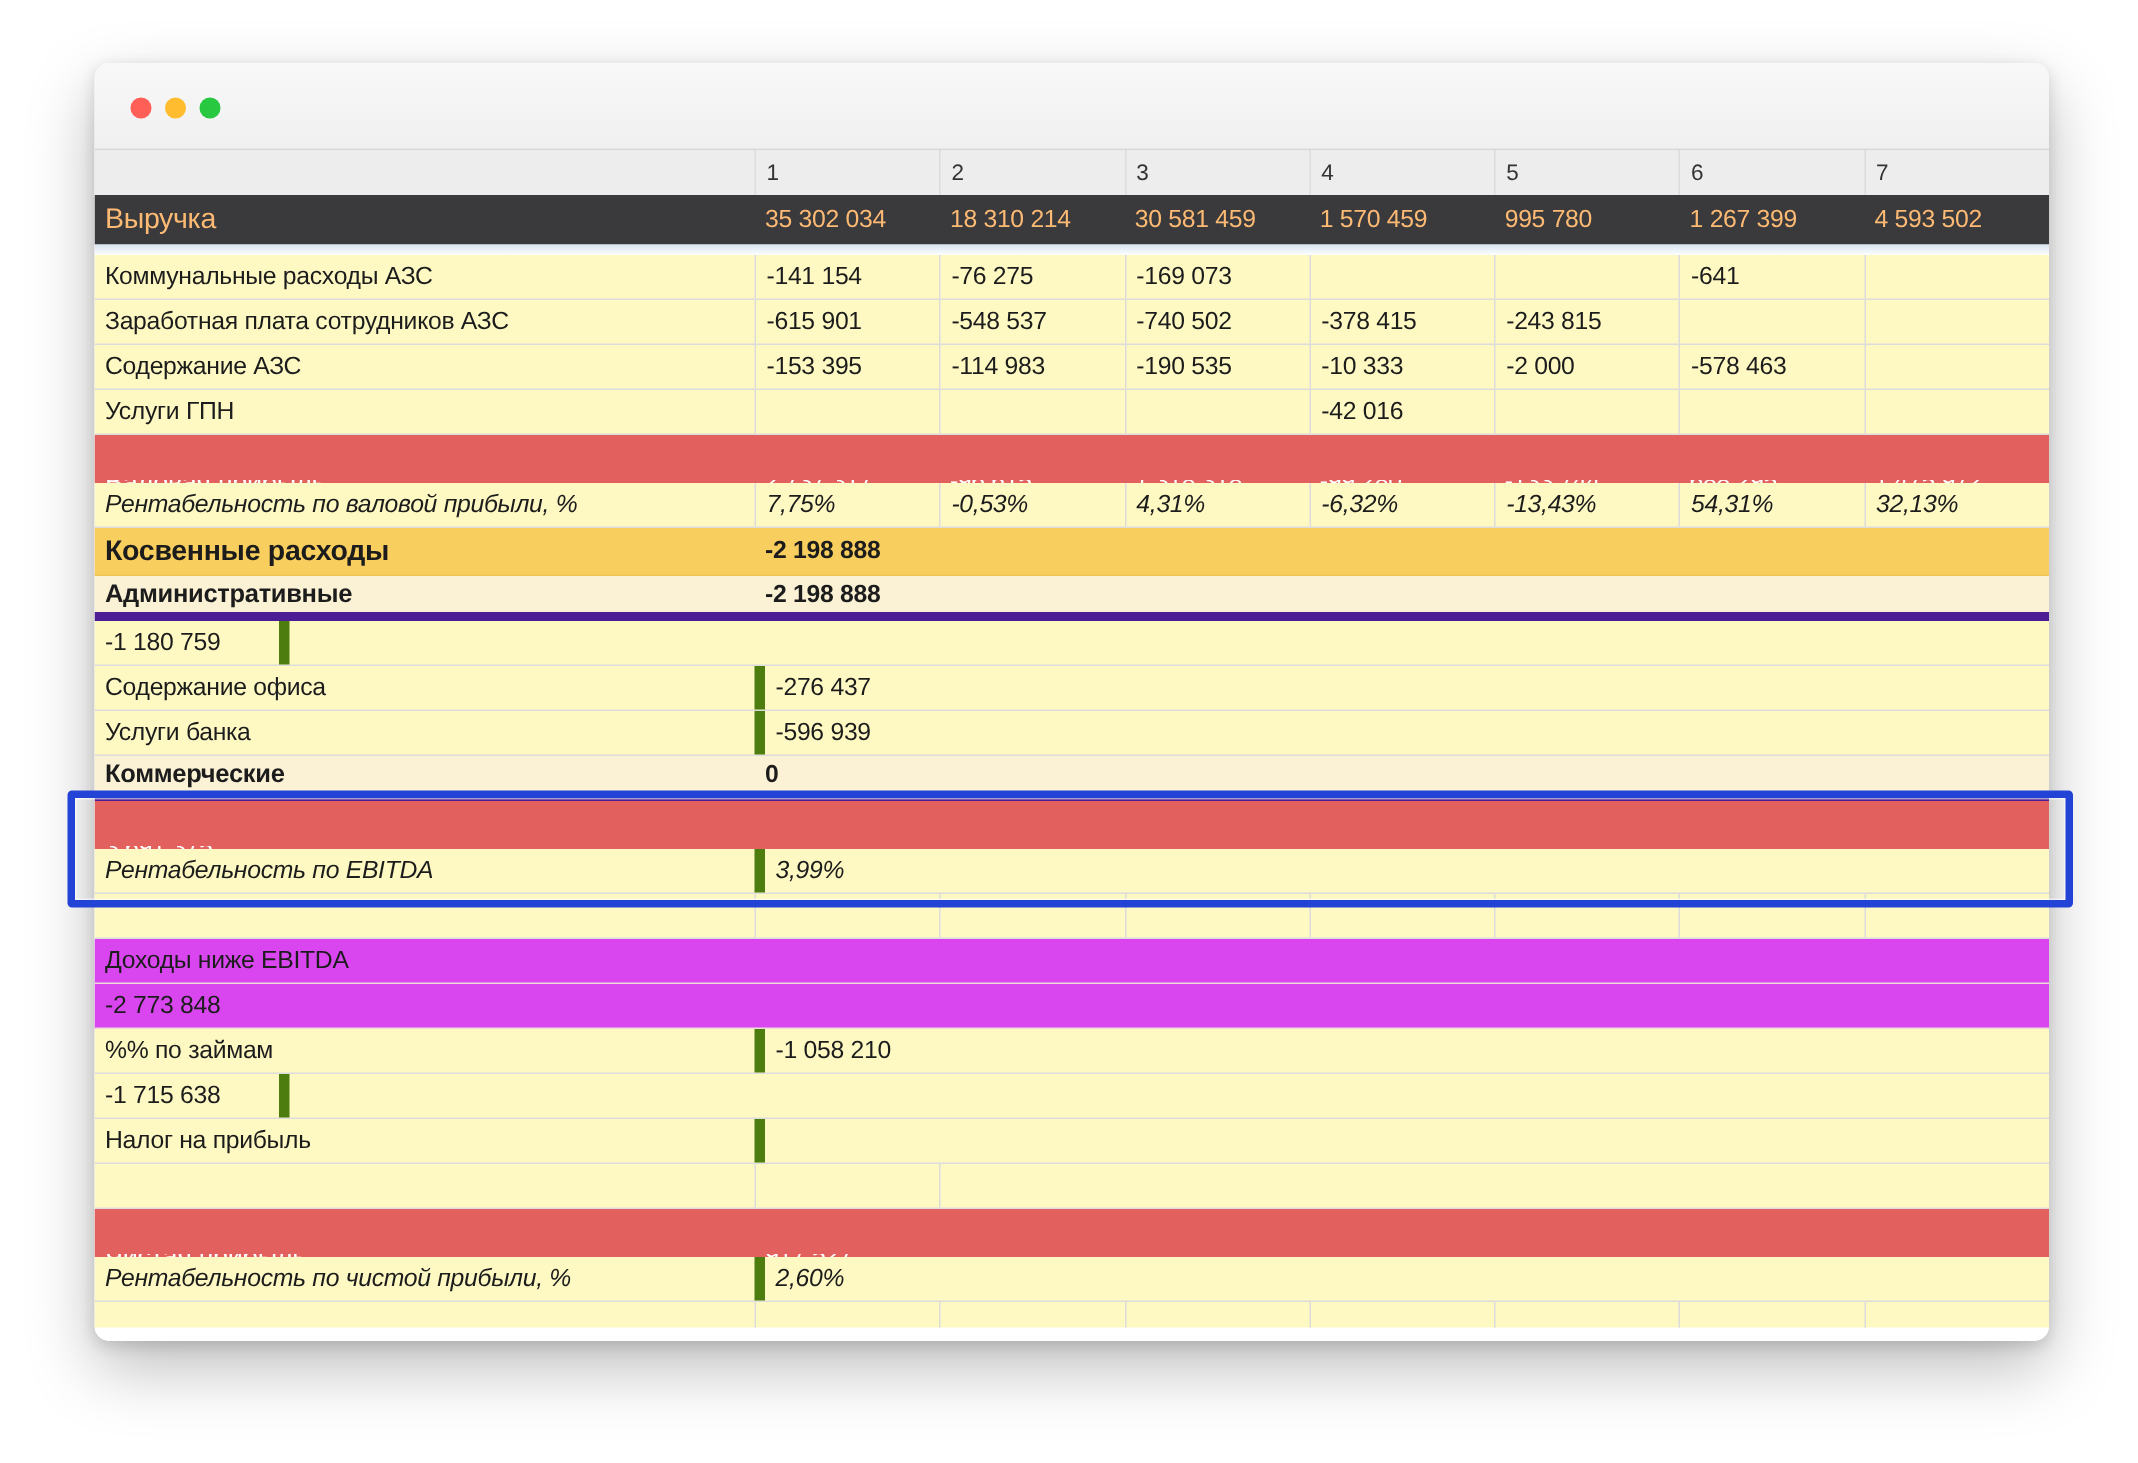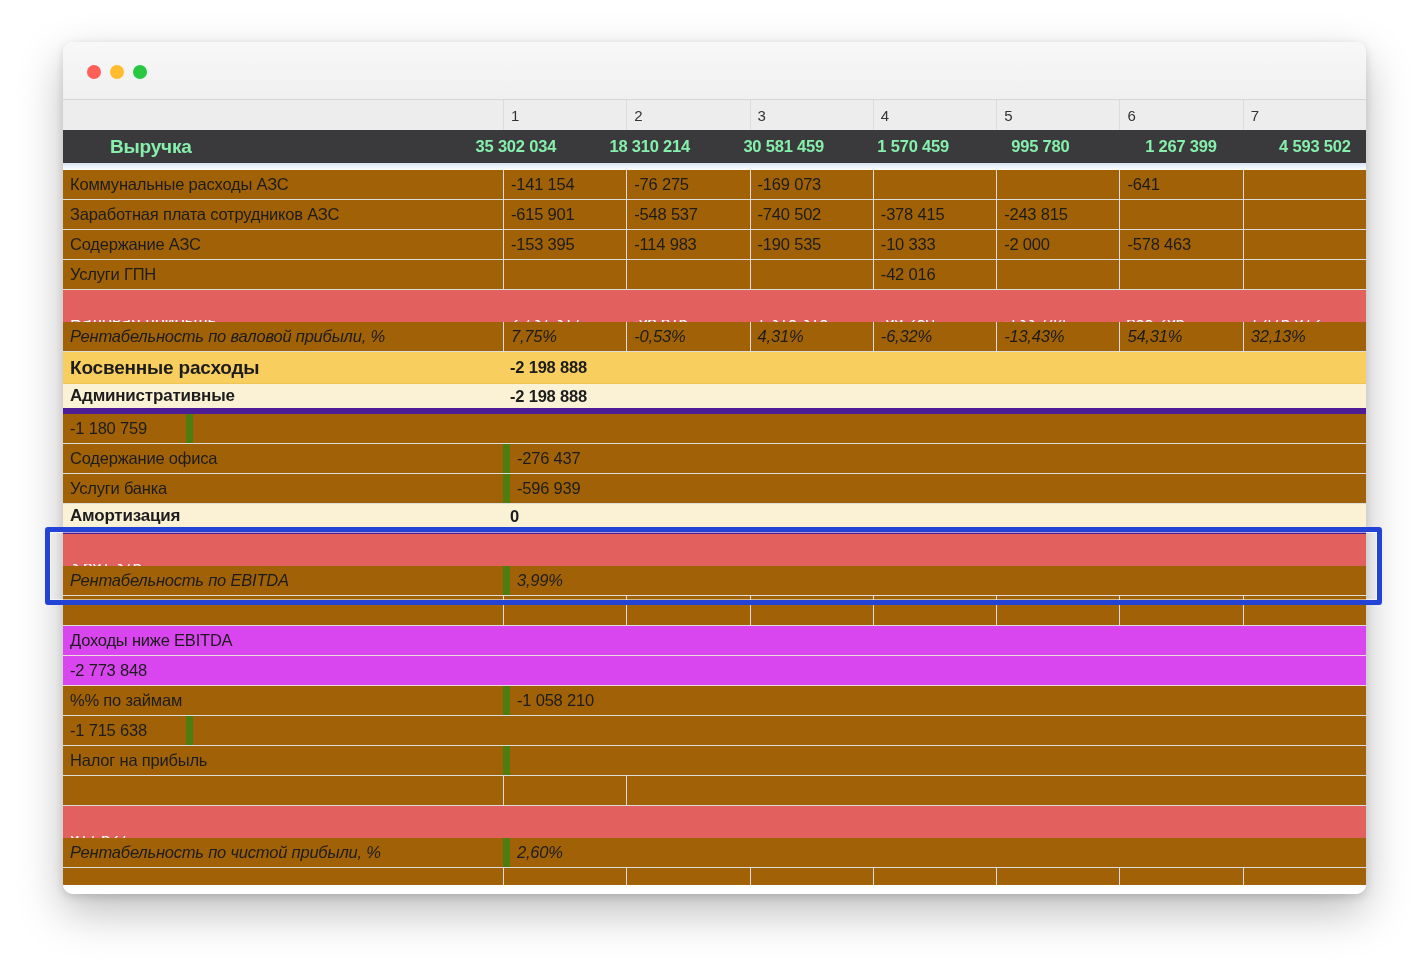--- a/index.html
+++ b/index.html
@@ -22,40 +22,40 @@
   .cell { padding:0 7px; display:flex; align-items:center; white-space:nowrap; overflow:hidden; font-size:16.5px; color:#1c1c1c; letter-spacing:-0.2px; }
   .label { width:440px; }
   .val { width:calc((100% - 440px)/7); }
 
   
   .r-header { background:#ededee; height:30px; }
   .r-header .cell { font-size:15px; color:#333; }
   .r-header .cell + .cell { border-left:1px solid #c6c6c6; }
 
   .r-dark { background:#3a3a3c; height:33px; }
-  .r-dark .cell { color:#86efac; font-weight:700;margin-left:40px; }
+  .r-dark .cell { color:#fdba74; font-weight:400; }
   .r-dark .label { font-size:19px; }
 
   .r-sep { height:7px; background:linear-gradient(#d8e4f1,#fdfeff); }
 
   .r-red { background:#e2615e; height:32px; }
   .r-red .cell { color:#ffffff;margin-top:30px; }
   .r-red .label { font-size:18px; }
 
   .r-yellow { background:#f8ce5e; height:32px; border-bottom:1px solid #eec553; }
   .r-yellow .cell { font-weight:700; }
   .r-yellow .label { font-size:19px;text-align:center; }
 
   .r-ly { background:#fbf2d6; border-bottom:6px solid #4c1d95; }
   .r-ly .cell { font-weight:700; }
   .r-ly .label { font-size:17px; }
 
   .r-pink { background:#d946ef; border-bottom:1px solid #eedbd9; }
 
-  .r-white { background:#a16207; border-bottom:1px solid #dcdcdc; }
+  .r-white { background:#fef9c3; border-bottom:1px solid #dcdcdc; }
 
   .grid .cell + .cell { border-left:1px solid #dcdcdc; }
   .l1 .cell:nth-child(2) { border-left:7px solid #4d7c0f; }
   .l2 .cell:nth-child(2), .l2 .cell:nth-child(3) { border-left:1px solid #dcdcdc; }
 
   .italic .cell { font-style:italic; }
   .h-last { height:17px; border-bottom:none; }
   .bottom-pad { height:9px; background:#ffffff; }
 
   .highlight-box {
@@ -209,21 +209,21 @@
         <div class="cell label">Услуги банка</div>
         <div class="cell val">-596 939</div>
         <div class="cell val"></div>
         <div class="cell val"></div>
         <div class="cell val"></div>
         <div class="cell val"></div>
         <div class="cell val"></div>
         <div class="cell val"></div>
       </div>
       <div class="row r-ly">
-        <div class="cell label">Амортизация</div>
+        <div class="cell label">Коммерческие</div>
         <div class="cell val">0</div>
         <div class="cell val"></div>
         <div class="cell val"></div>
         <div class="cell val"></div>
         <div class="cell val"></div>
         <div class="cell val"></div>
         <div class="cell val"></div>
       </div>
       <div class="row r-red">
         <div class="cell val">3 691 375</div>
@@ -306,20 +306,21 @@
         <div class="cell label"></div>
         <div class="cell val"></div>
         <div class="cell val"></div>
         <div class="cell val"></div>
         <div class="cell val"></div>
         <div class="cell val"></div>
         <div class="cell val"></div>
         <div class="cell val"></div>
       </div>
       <div class="row r-red">
+        <div class="cell label">Чистая прибыль</div>
         <div class="cell val">917 527</div>
         <div class="cell val"></div>
         <div class="cell val"></div>
         <div class="cell val"></div>
         <div class="cell val"></div>
         <div class="cell val"></div>
         <div class="cell val"></div>
       </div>
       <div class="row r-white l1 italic">
         <div class="cell label">Рентабельность по чистой прибыли, %</div>

